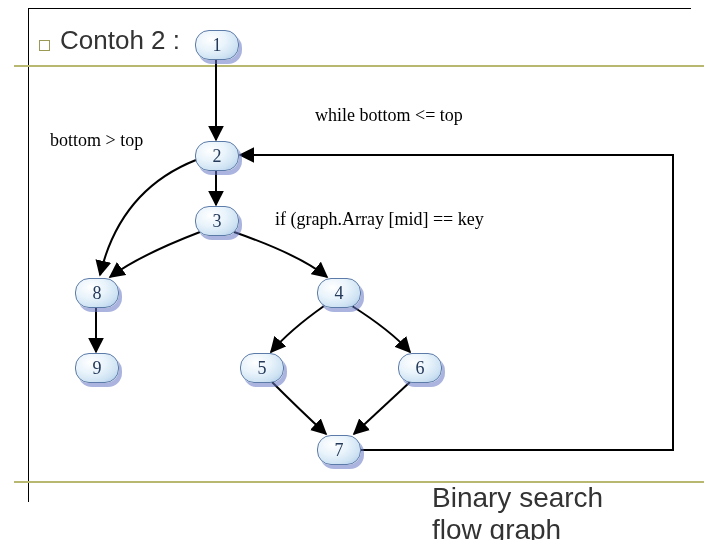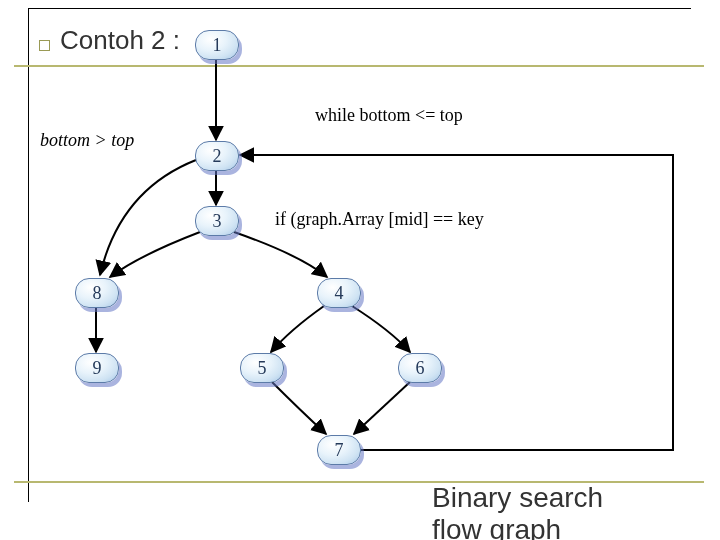--- a/index.html
+++ b/index.html
@@ -138,19 +138,19 @@
   <div class="node" style="left:195px; top:141px;">2</div>
   <div class="node" style="left:195px; top:206px;">3</div>
   <div class="node" style="left:317px; top:278px;">4</div>
   <div class="node" style="left:240px; top:353px;">5</div>
   <div class="node" style="left:398px; top:353px;">6</div>
   <div class="node" style="left:317px; top:435px;">7</div>
   <div class="node" style="left:75px;  top:278px;">8</div>
   <div class="node" style="left:75px;  top:353px;">9</div>
 
   <div class="edgelabel" style="left:315px; top:105px;">while bottom &lt;= top</div>
-  <div class="edgelabel" style="left:40px;  top:130px;font-style:italic;">bottom &gt; top</div>
+  <div class="edgelabel" style="left:50px;  top:130px;">bottom &gt; top</div>
   <div class="edgelabel" style="left:275px; top:209px;">if (graph.Array [mid] == key</div>
 
   <div class="caption">
     <span>Binary search flow graph</span>
   </div>
 </div>
 
 </body></html>

